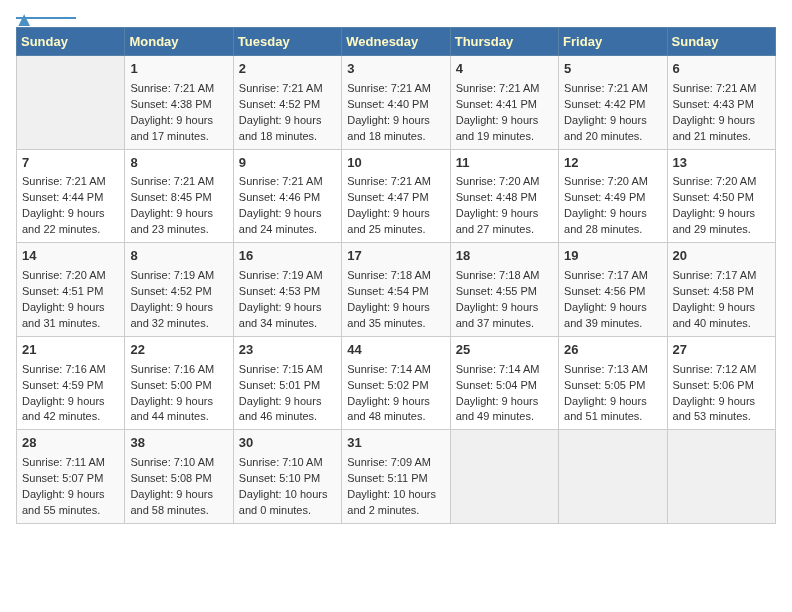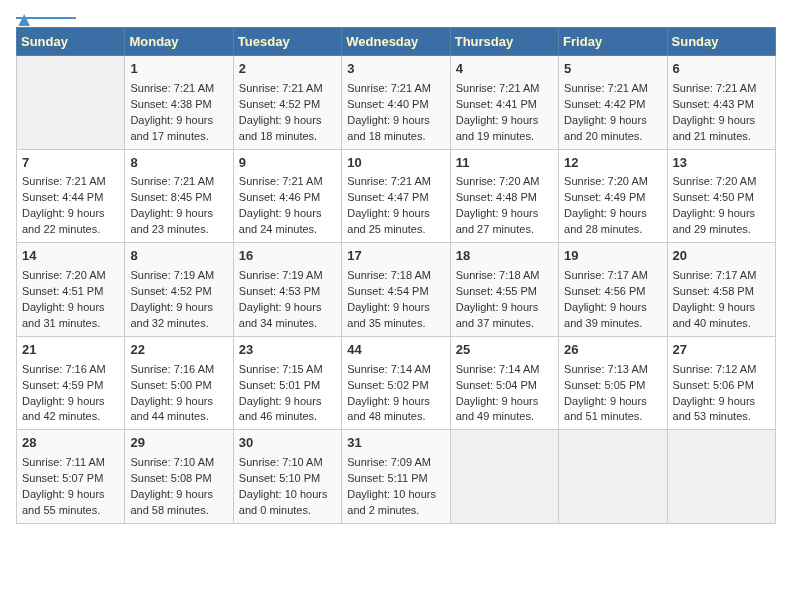--- a/index.html
+++ b/index.html
@@ -274,21 +274,21 @@
       </td>
       </tr>
       <tr>
         <td>
         <span class="day-num">28</span>
         <span>Sunrise: 7:11 AM</span><br>
         <span>Sunset: 5:07 PM</span><br>
         <span>Daylight: 9 hours and 55 minutes.</span>
       </td>
         <td>
-        <span class="day-num">29</span>
+        <span class="day-num">38</span>
         <span>Sunrise: 7:10 AM</span><br>
         <span>Sunset: 5:08 PM</span><br>
         <span>Daylight: 9 hours and 58 minutes.</span>
       </td>
         <td>
         <span class="day-num">30</span>
         <span>Sunrise: 7:10 AM</span><br>
         <span>Sunset: 5:10 PM</span><br>
         <span>Daylight: 10 hours and 0 minutes.</span>
       </td>

